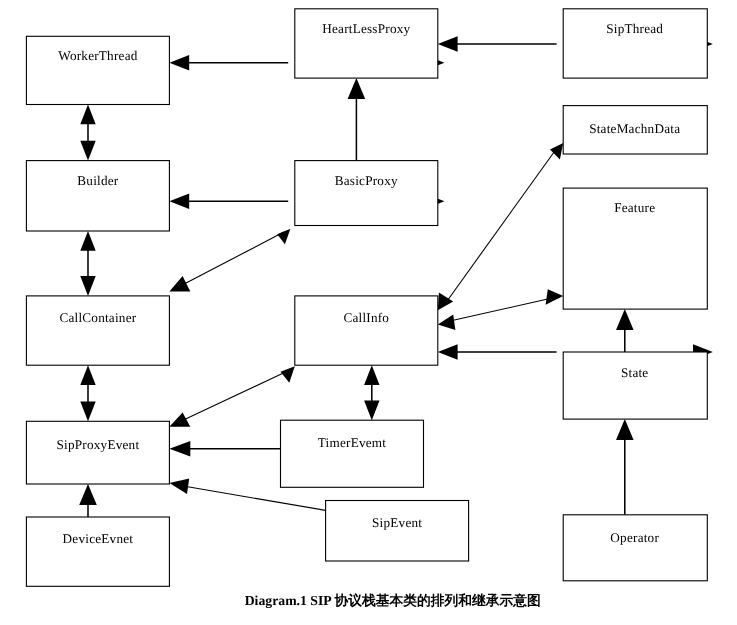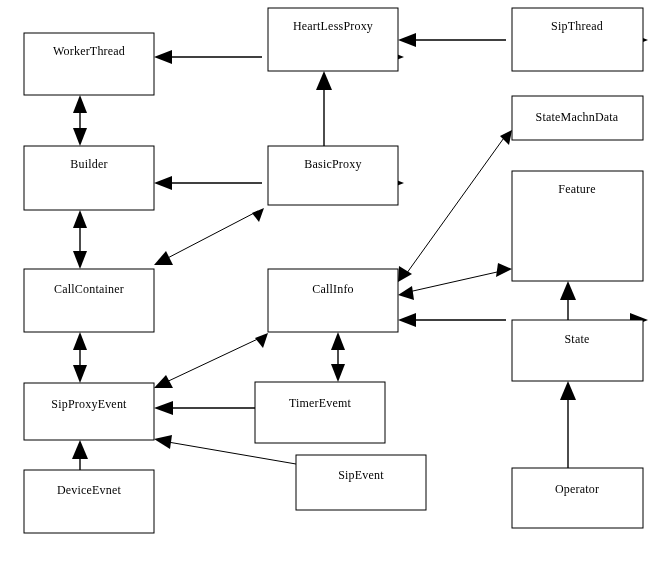--- a/index.html
+++ b/index.html
@@ -250,14 +250,15 @@
       </g>
 
       <g>
         <rect class="node-box" x="512" y="468" width="131" height="60"></rect>
         <text class="node-label" x="577" y="490">Operator</text>
       </g>
 
     </g>
   </svg>
 
+  <div class="caption-text">Diagram.1 SIP 协议栈基本类的排列和继承示意图</div>
 
 </div>
 
 </body></html>

